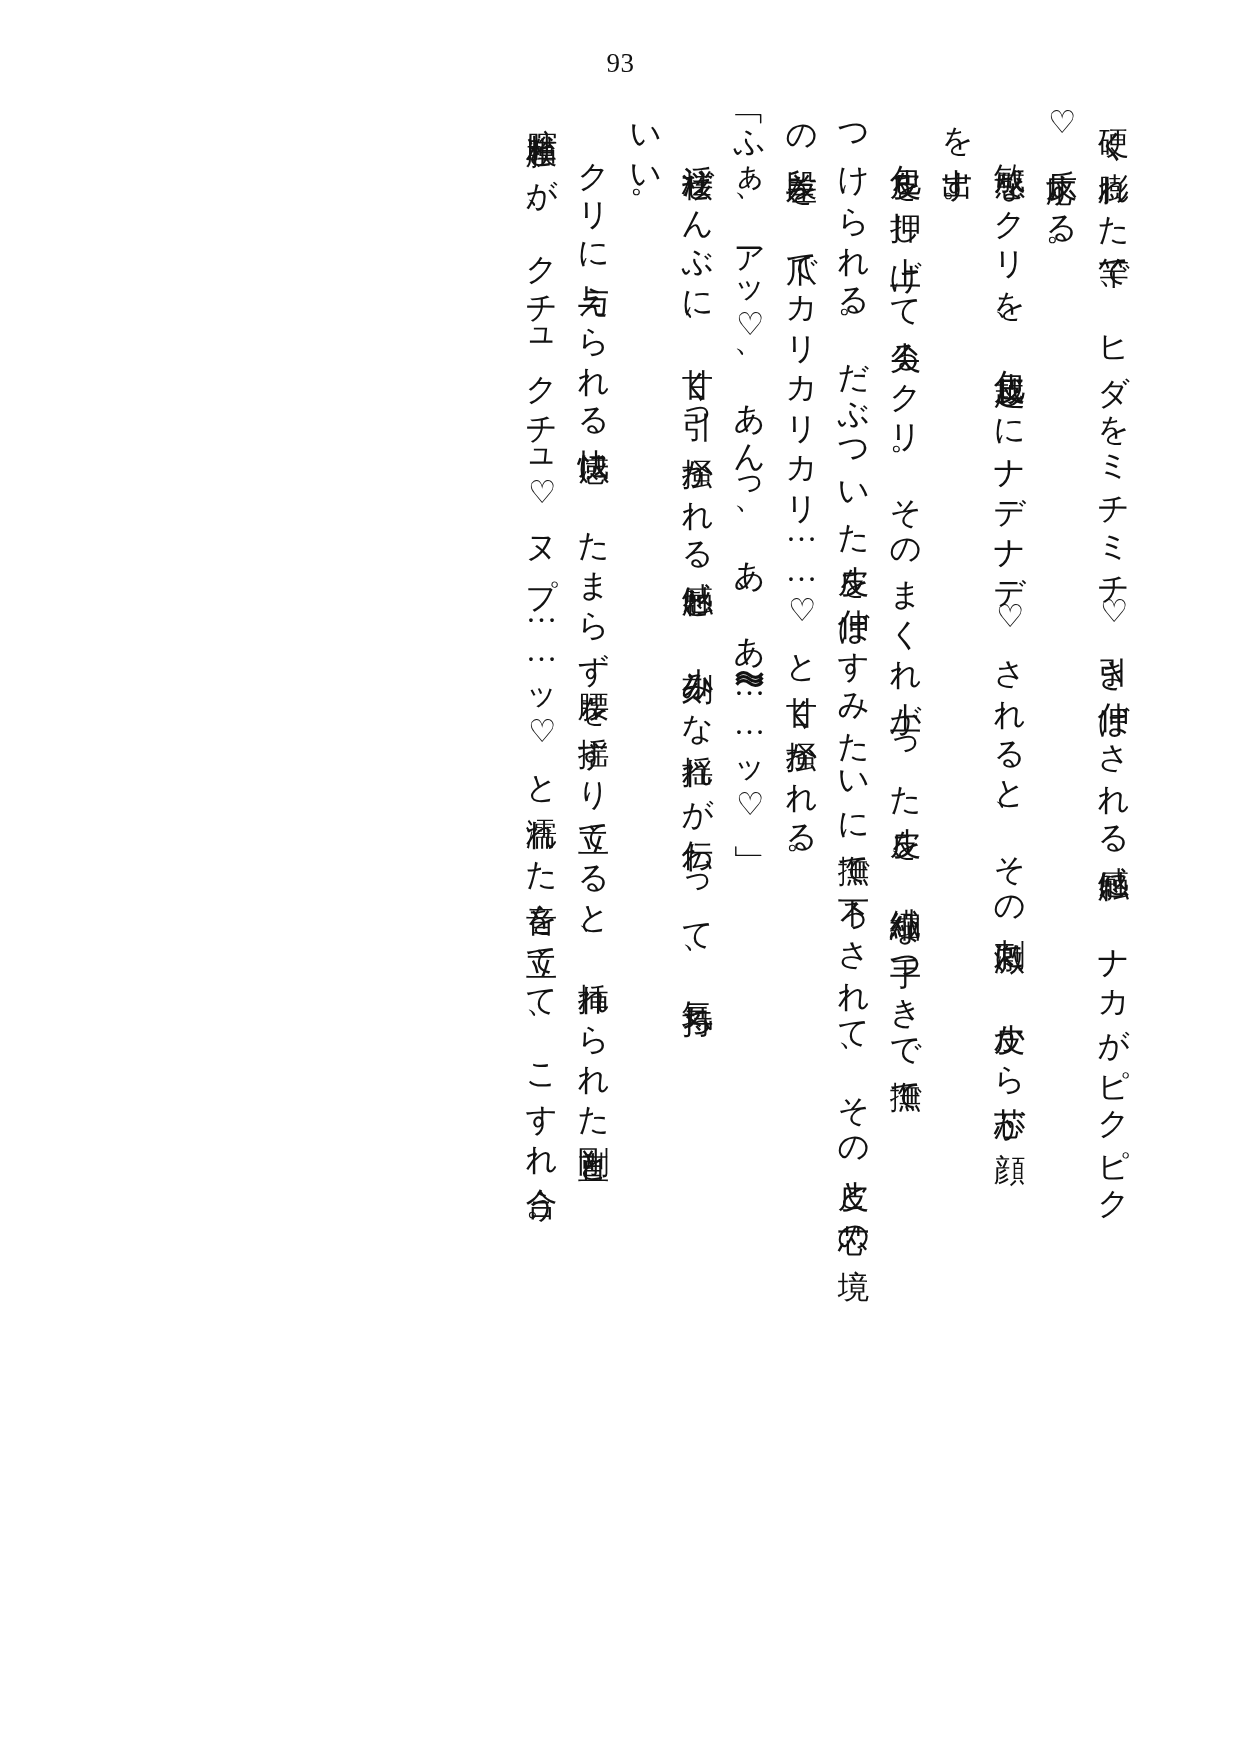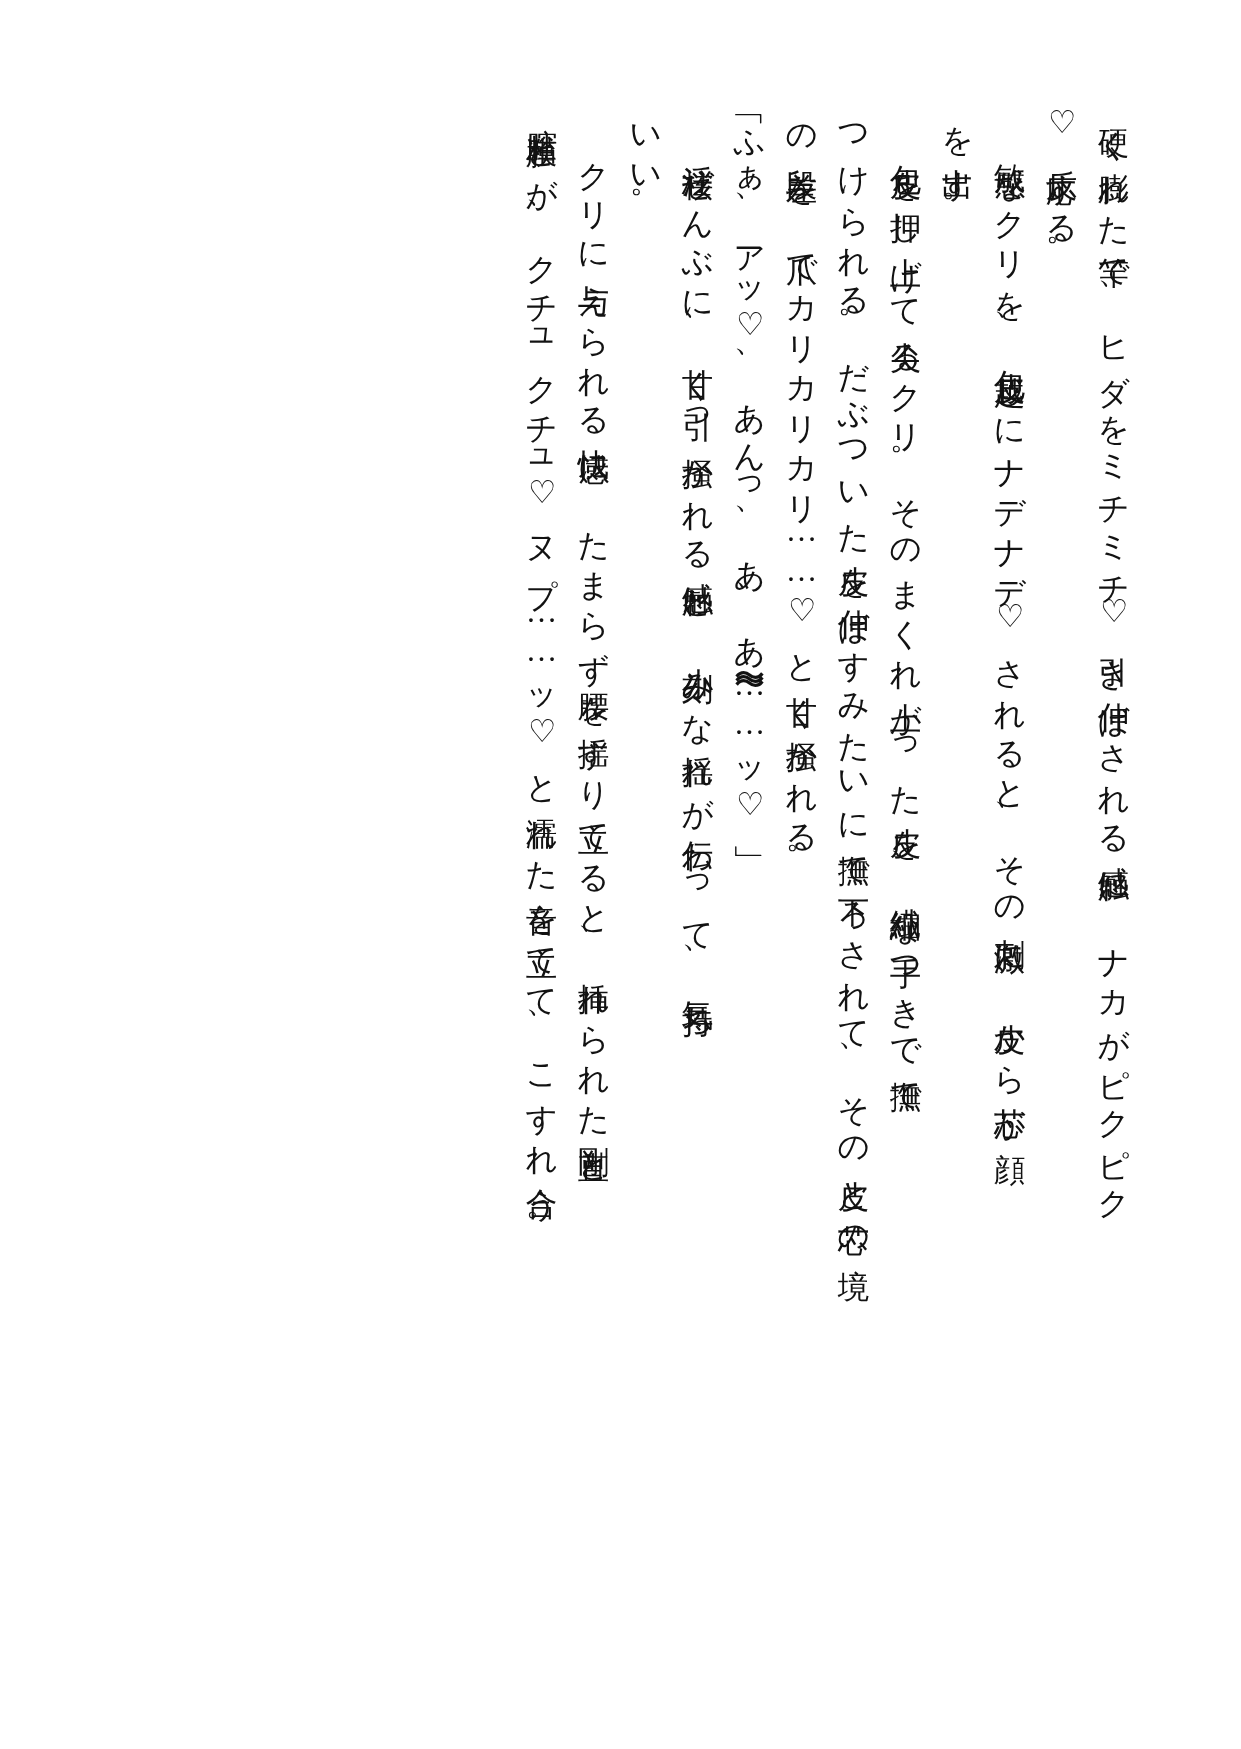--- a/index.html
+++ b/index.html
@@ -56,20 +56,21 @@
     font-family: "Liberation Serif", "DejaVu Serif", serif;
     color: #121212;
     text-align: left;
   }
 </style>
 </head>
 <body>
 
 <div class="page">
 
+  <div class="page-number">93</div>
 
   <div class="text-body">
     <div class="tcol">硬く膨れた竿で、ヒダをミチミチ♡引き伸ばされる感触に、ナカがピクピク</div>
     <div class="tcol">♡反応する。</div>
     <div class="tcol">　敏感なクリを、包皮越しにナデナデ♡されると、その刺激に、皮から芯が顔</div>
     <div class="tcol">を出す。</div>
     <div class="tcol">　包皮を押し上げて尖るクリ。そのまくれ上がった皮を、繊細な手つきで撫で</div>
     <div class="tcol">つけられる。だぶついた皮を伸ばすみたいに撫で下ろされて、その皮と芯の境</div>
     <div class="tcol">の段差を、爪でカリカリカリ……♡と甘く掻かれる。</div>
     <div class="tcol">「ふぁ、アッ♡、あんっ、あ、あ〜〜〜……ッ♡」</div>

